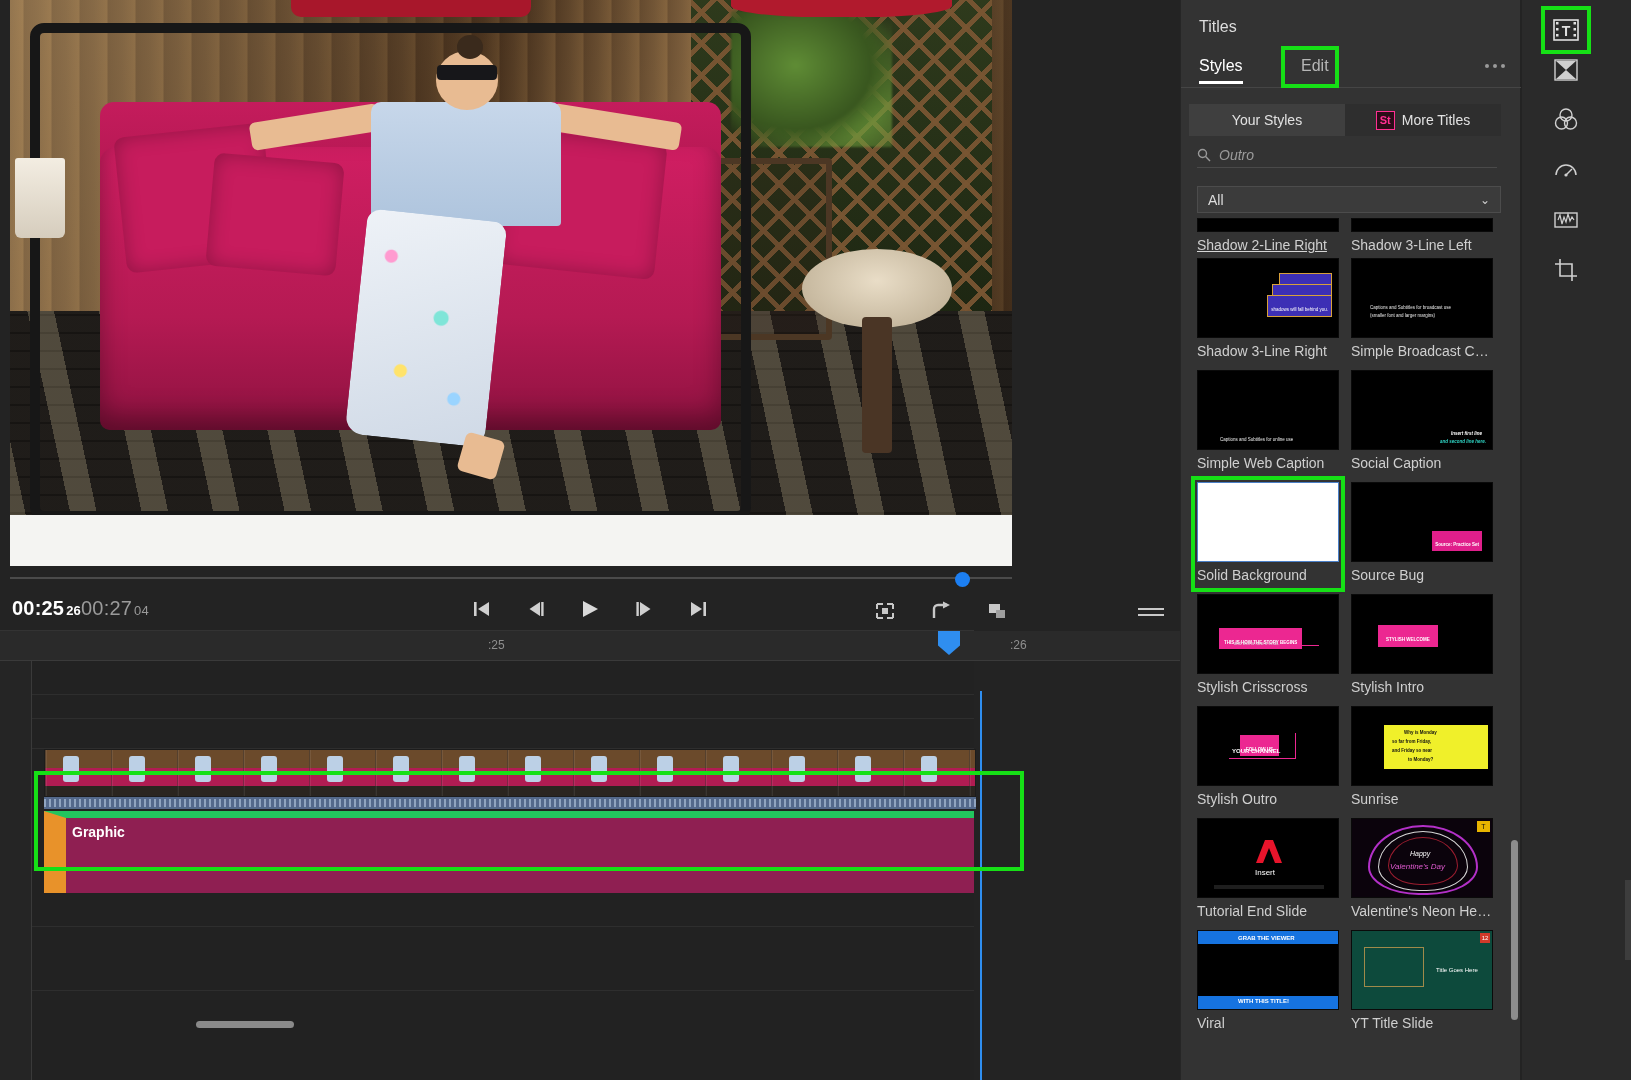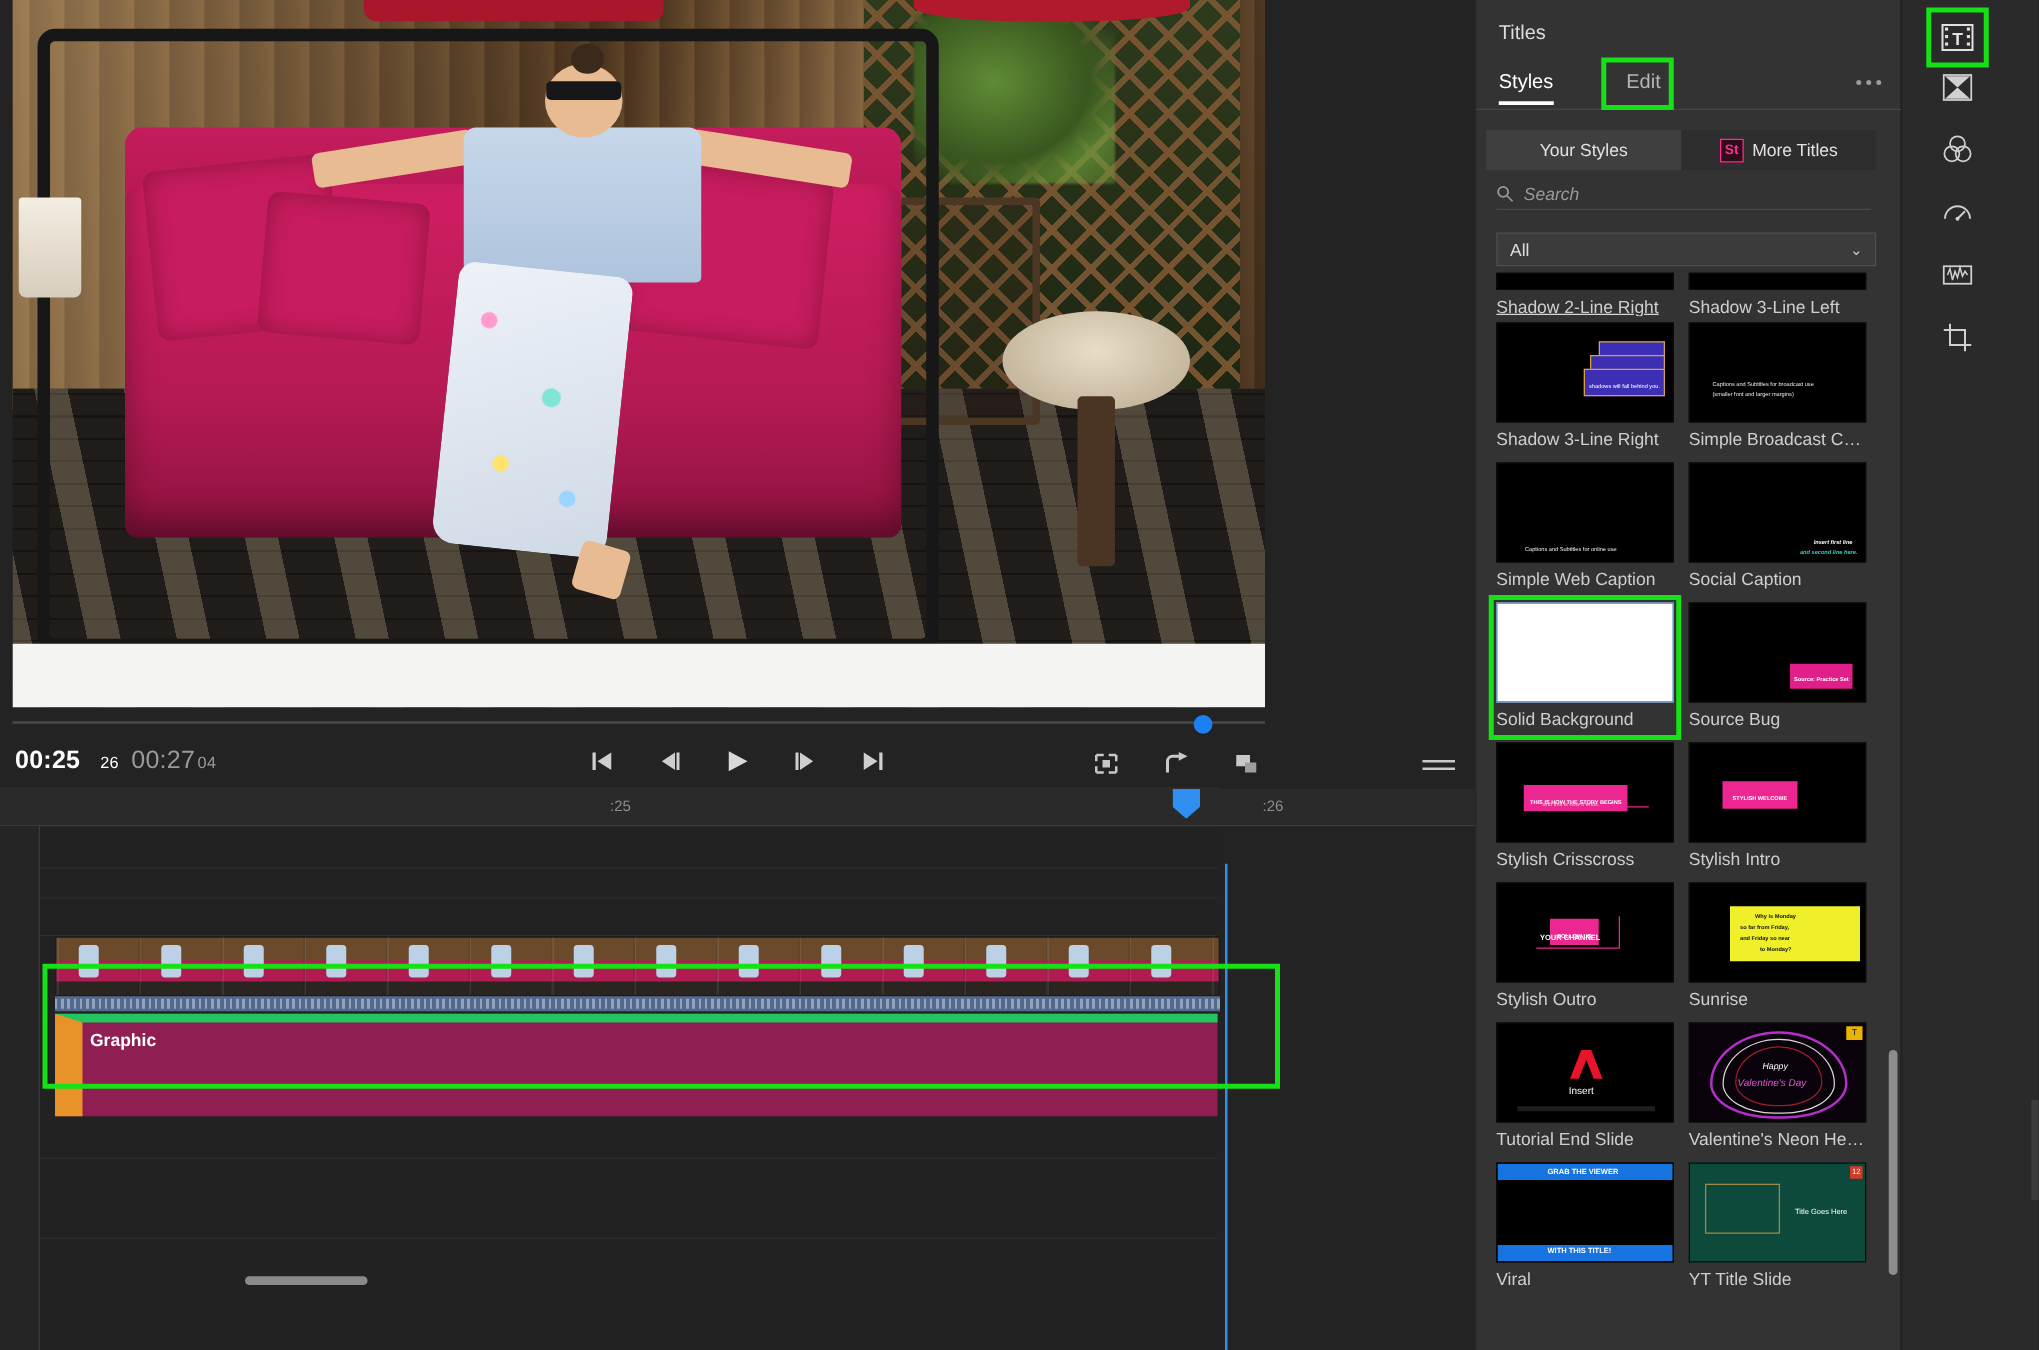--- a/index.html
+++ b/index.html
@@ -146,22 +146,22 @@
   
   .scrub-row { position:absolute; left:10px; top:572px; width:1002px; height:12px; }
   .scrub-track { position:absolute; left:0; top:5px; width:100%; height:2px; background:#4a4a4a; }
   .scrub-knob { position:absolute; left:945px; top:0px; width:15px; height:15px;
                 background:#1c7ff2; border-radius:50%; }
 
   
   .transport { position:absolute; left:0; top:588px; width:1180px; height:42px; }
   .tc { position:absolute; left:12px; top:9px; font-size:20px; letter-spacing:.2px; }
   .tc .big { color:#fff; font-weight:600; }
-  .tc .small { color:#fff; font-size:13px; font-weight:400; margin-left:16px;}
-  .tc .dur { color:#9a9a9a; font-weight:400; margin-left:10px;}
+  .tc .small { color:#fff; font-size:13px; font-weight:700; margin-left:2px;}
+  .tc .dur { color:#9a9a9a; font-weight:400; }
   .tc .dursm { color:#9a9a9a; font-size:13px; margin-left:2px;text-align:right;}
   .tbtns { position:absolute; left:0; right:0; top:6px; display:flex;
            justify-content:center; gap:24px; }
   .tb { width:30px; height:30px; display:flex; align-items:center; justify-content:center;
         cursor:pointer; }
   .rbtns { position:absolute; right:168px; top:8px; display:flex; gap:26px; }
   .hamb { position:absolute; right:16px; top:16px; width:26px; }
   .hamb i { display:block; height:2px; background:#c9c9c9; margin:4px 0; }
 
   
@@ -449,21 +449,21 @@
         <span class="stbadge">St</span>
         <span>More Titles</span>
       </div>
     </div>
 
     <div class="search">
       <svg width="14" height="14" viewBox="0 0 14 14">
         <circle cx="5.5" cy="5.5" r="4" stroke="#9a9a9a" stroke-width="1.4" fill="none"></circle>
         <line x1="8.6" y1="8.6" x2="13" y2="13" stroke="#9a9a9a" stroke-width="1.4"></line>
       </svg>
-      <span class="txt">Search</span>
+      <span class="txt">Outro</span>
     </div>
 
     <div class="dd">
       <span>All</span>
       <span class="chev">⌄</span>
     </div>
 
     <div class="grid">
 
       <div class="cell partial-top" style="left:8px; top:0;text-decoration:underline;">

